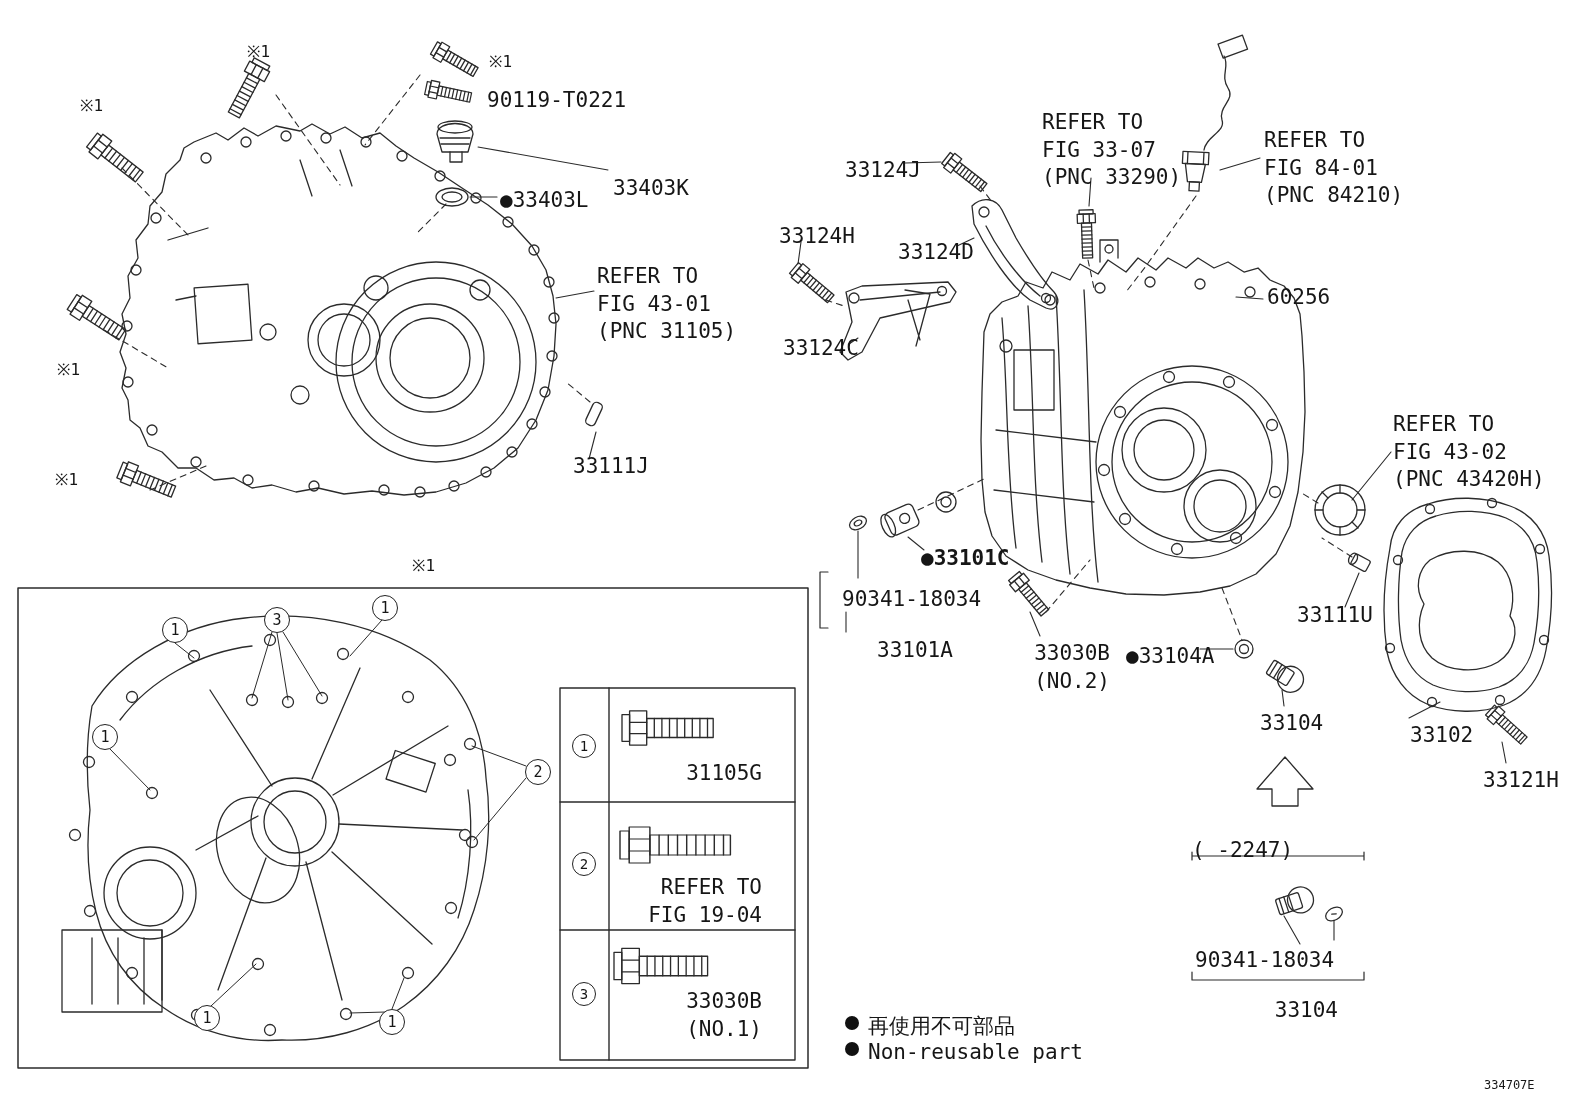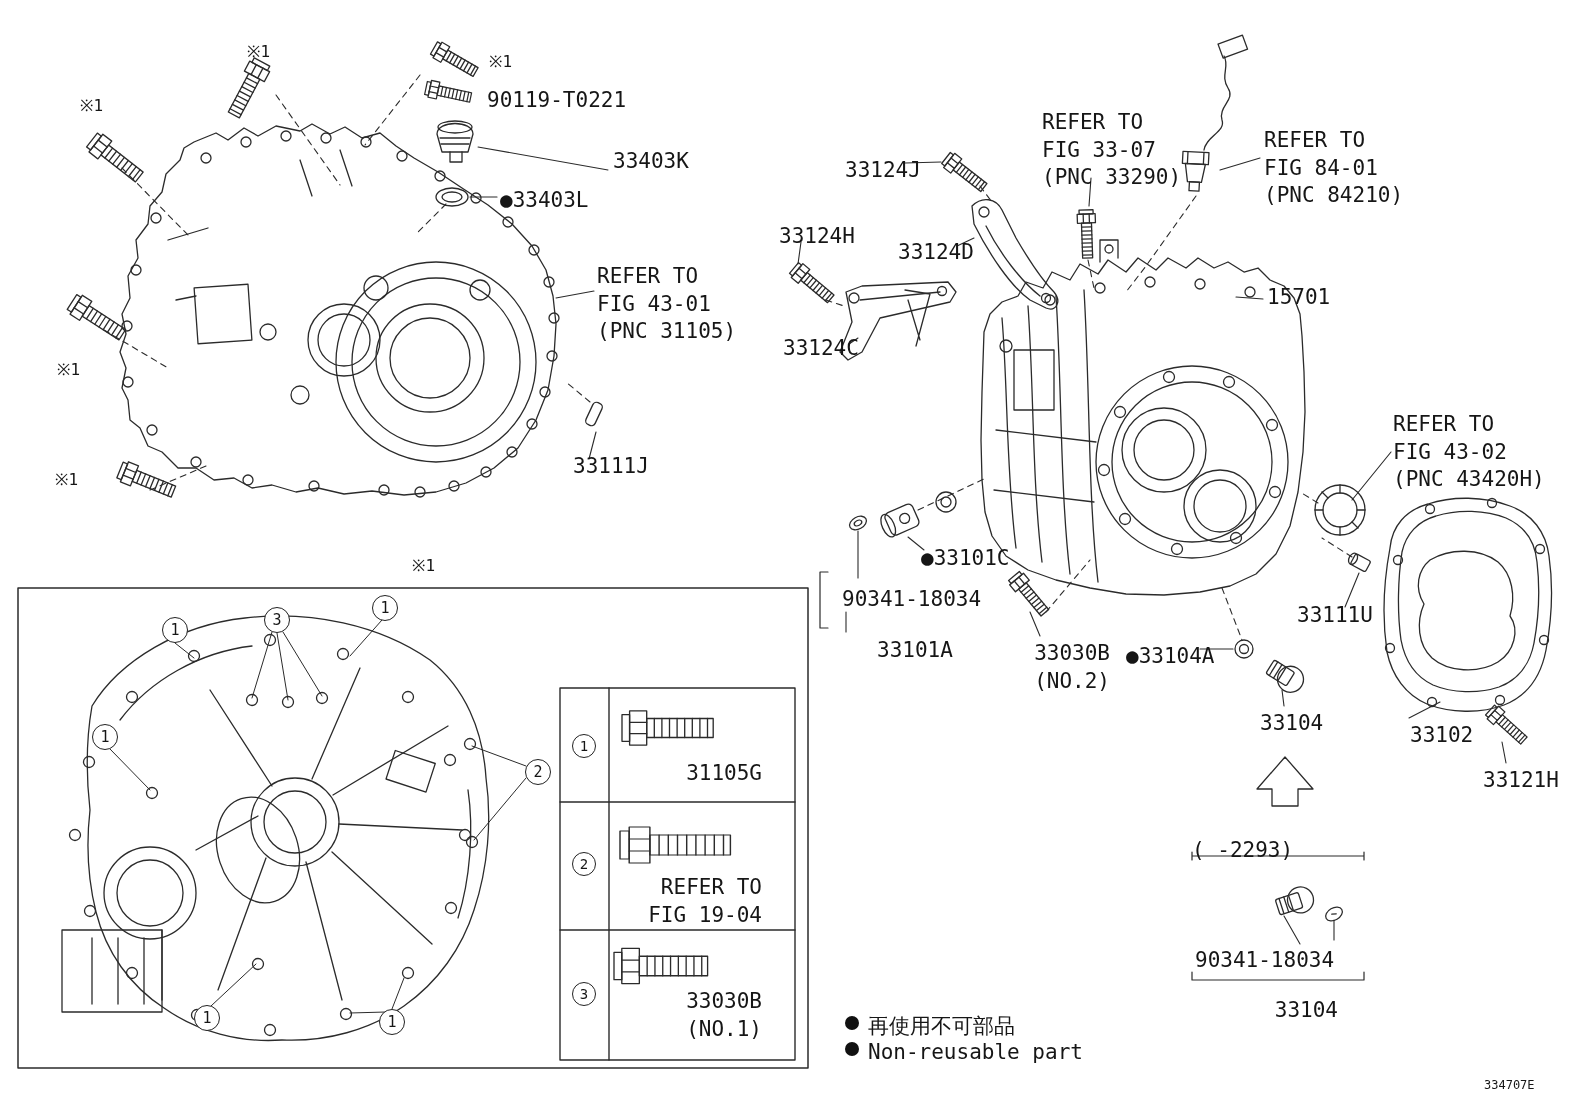--- a/index.html
+++ b/index.html
@@ -361,54 +361,54 @@
 </svg>
 
 <div class="lbl ast" style="left:247px;top:41px;">※1</div>
 <div class="lbl ast" style="left:80px;top:95px;">※1</div>
 <div class="lbl ast" style="left:489px;top:51px;">※1</div>
 <div class="lbl ast" style="left:57px;top:359px;">※1</div>
 <div class="lbl ast" style="left:55px;top:469px;">※1</div>
 <div class="lbl ast" style="left:412px;top:555px;">※1</div>
 
 <div class="lbl" style="left:487px;top:87px;">90119-T0221</div>
-<div class="lbl" style="left:613px;top:148px;">33403K</div>
+<div class="lbl" style="left:613px;top:175px;">33403K</div>
 <div class="lbl" style="left:500px;top:187px;">●33403L</div>
 <div class="lbl" style="left:597px;top:263px;">REFER TO
 FIG 43-01
 (PNC 31105)</div>
 <div class="lbl" style="left:573px;top:453px;">33111J</div>
 
 <div class="lbl" style="left:845px;top:157px;">33124J</div>
 <div class="lbl" style="left:1042px;top:109px;">REFER TO
 FIG 33-07
 (PNC 33290)</div>
 <div class="lbl" style="left:1264px;top:127px;">REFER TO
 FIG 84-01
 (PNC 84210)</div>
 <div class="lbl" style="left:779px;top:223px;">33124H</div>
 <div class="lbl" style="left:898px;top:239px;">33124D</div>
 <div class="lbl" style="left:783px;top:335px;text-align:center;">33124C</div>
-<div class="lbl" style="left:1267px;top:284px;">15701</div>
+<div class="lbl" style="left:1267px;top:284px;">60256</div>
 <div class="lbl" style="left:1393px;top:411px;">REFER TO
 FIG 43-02
 (PNC 43420H)</div>
 
-<div class="lbl" style="left:921px;top:545px;">●33101C</div>
+<div class="lbl" style="left:921px;top:545px;font-weight:bold;">●33101C</div>
 <div class="lbl" style="left:842px;top:586px;">90341-18034</div>
 <div class="lbl" style="left:835px;top:637px;margin-left:42px;">33101A</div>
 <div class="lbl ctr" style="left:1000px;top:640px;width:110px;">33030B
 (NO.2)</div>
 <div class="lbl" style="left:1126px;top:643px;">●33104A</div>
 <div class="lbl" style="left:1297px;top:602px;">33111U</div>
 <div class="lbl" style="left:1260px;top:710px;">33104</div>
 <div class="lbl" style="left:1392px;top:722px;margin-left:18px;">33102</div>
 <div class="lbl" style="left:1483px;top:767px;">33121H</div>
 
-<div class="lbl" style="left:1192px;top:837px;">(    -2293)</div>
+<div class="lbl" style="left:1192px;top:837px;">(    -2247)</div>
 <div class="lbl" style="left:1195px;top:947px;">90341-18034</div>
 <div class="lbl ctr" style="left:1218px;top:997px;width:120px;">33104</div>
 
 <span class="dot" style="left:845px;top:1016px;"></span>
 <div class="lbl" style="left:868px;top:1013px;">再使用不可部品</div>
 <span class="dot" style="left:845px;top:1042px;"></span>
 <div class="lbl" style="left:868px;top:1039px;">Non-reusable part</div>
 
 <div class="lbl docnum" style="left:1484px;top:1078px;">334707E</div>
 

